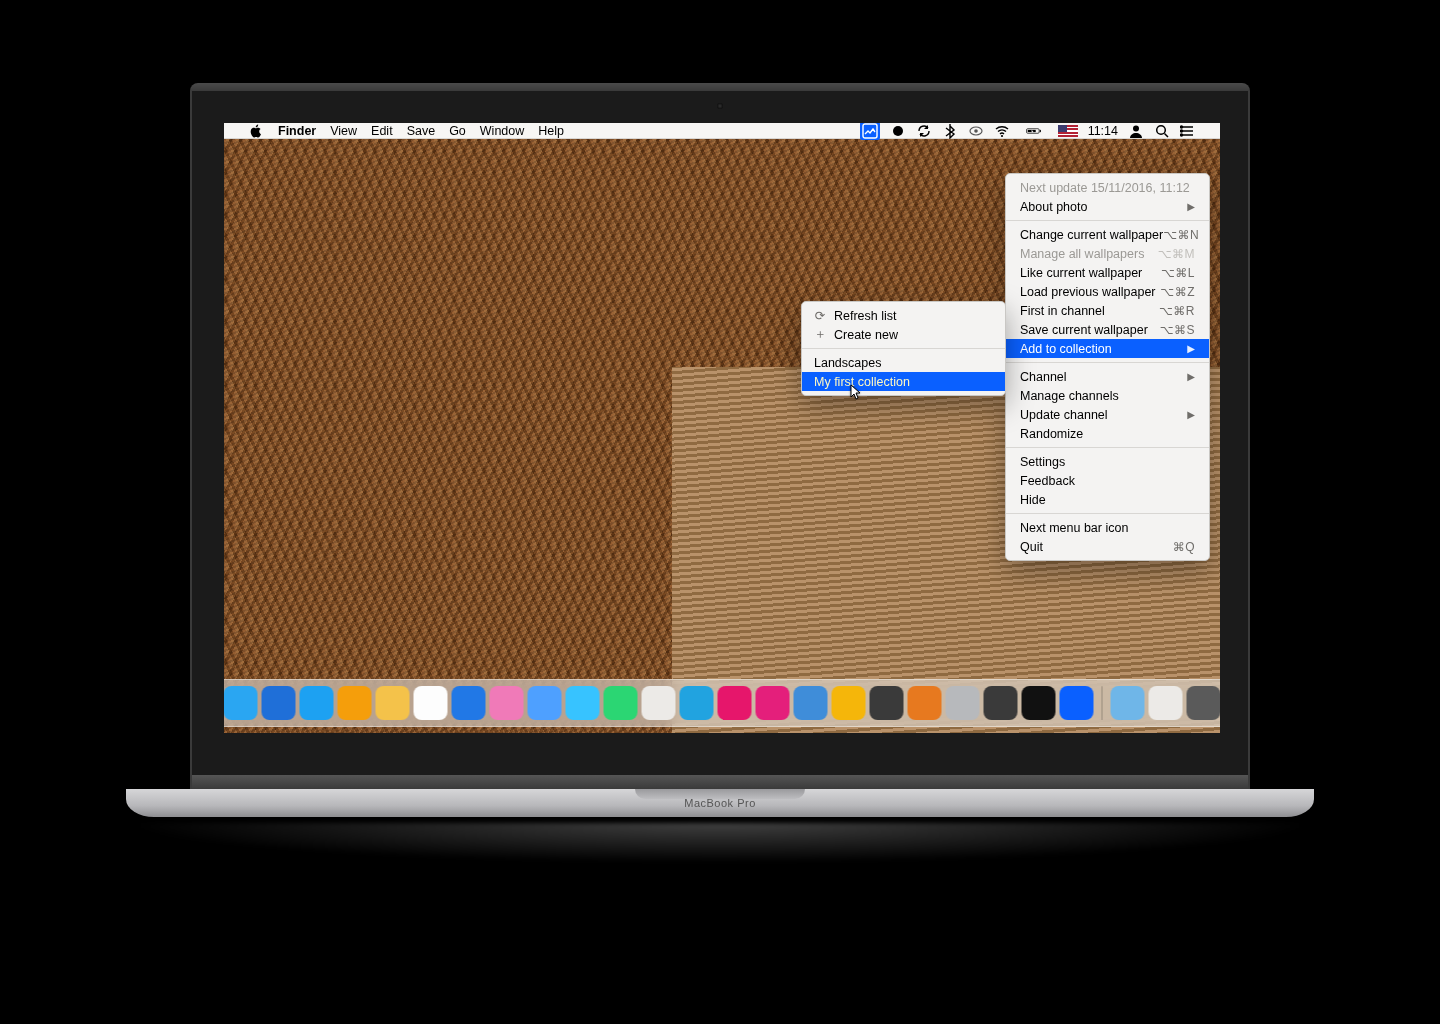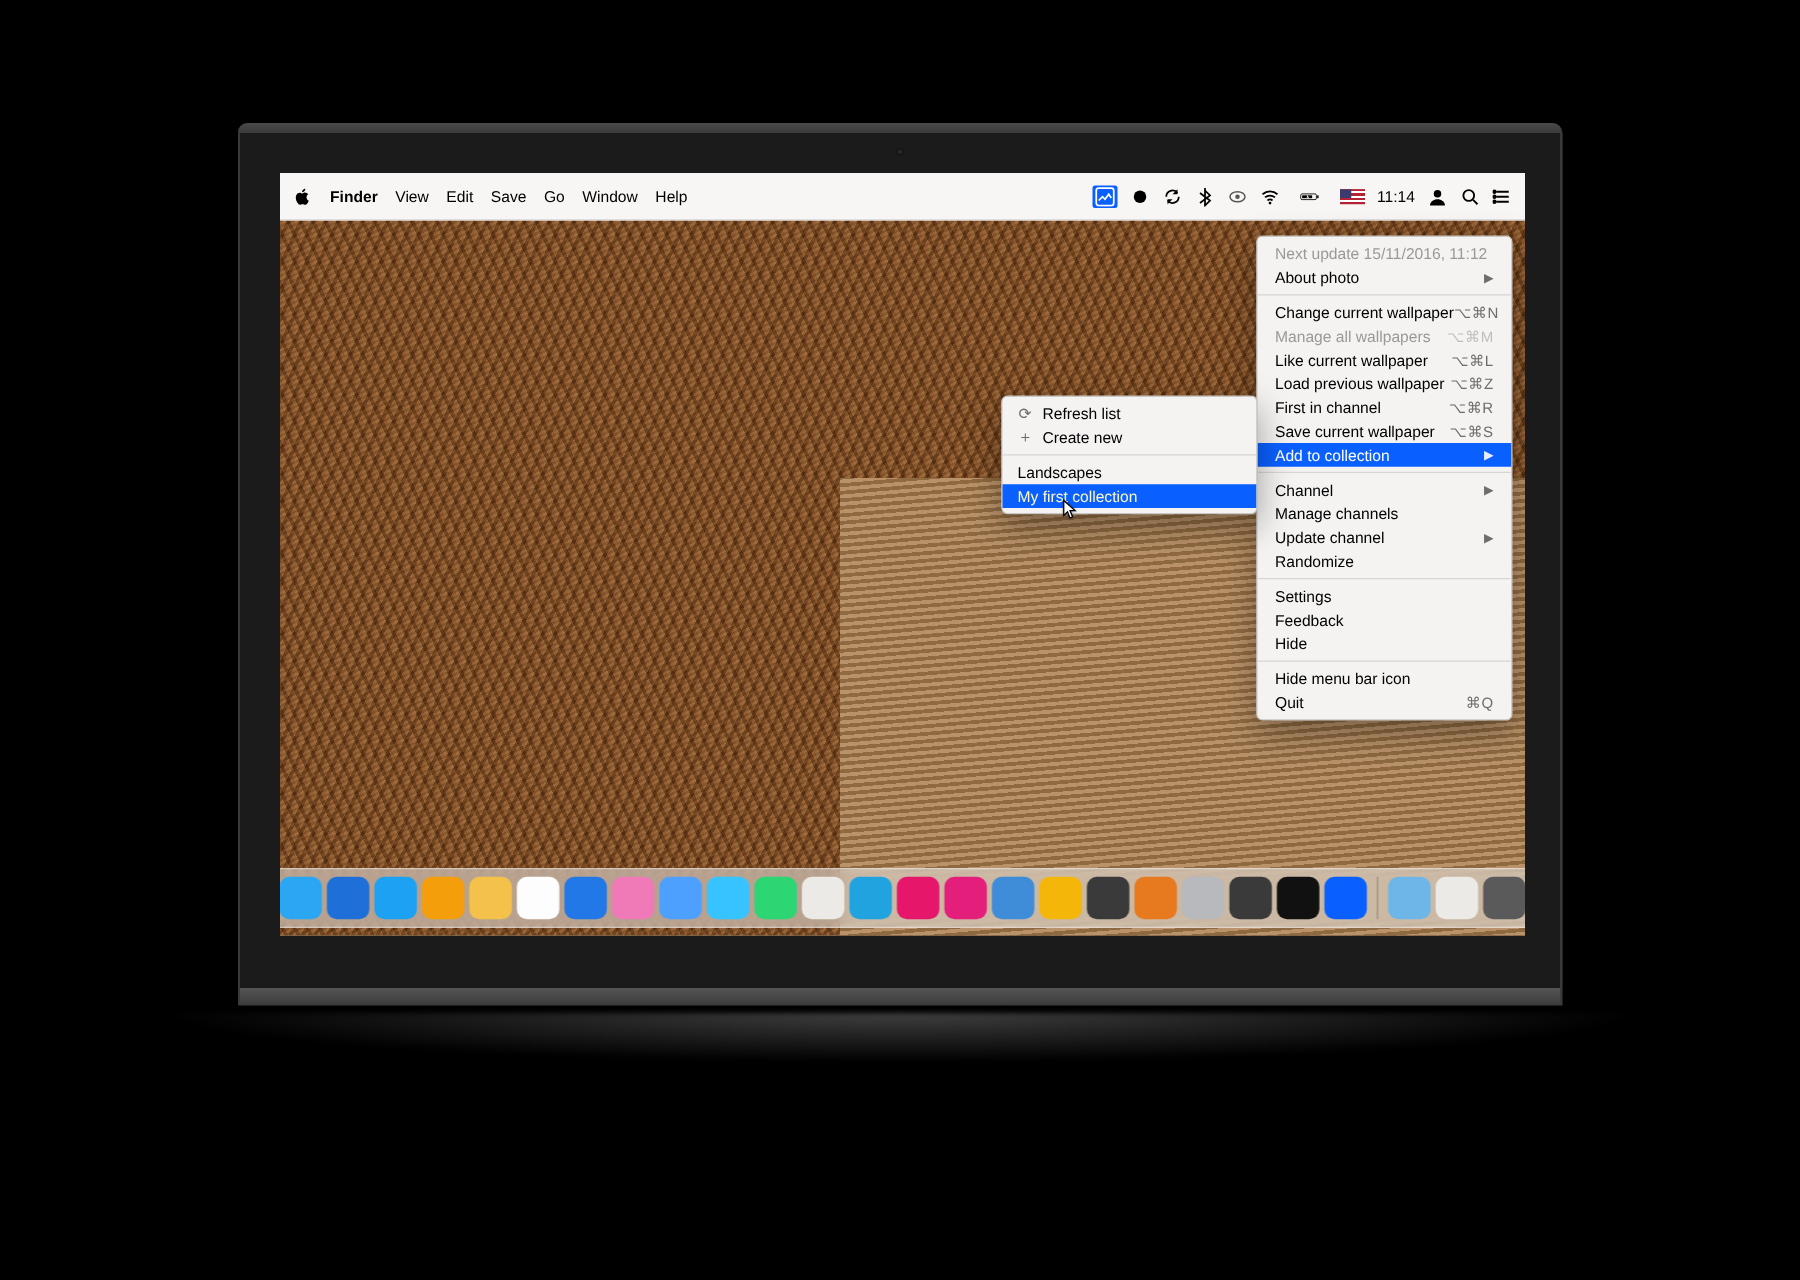--- a/index.html
+++ b/index.html
@@ -77,24 +77,24 @@
     font-size: 11px; letter-spacing: .5px; color: #555;
   }
   .shadow {
     margin: 6px -64px 0 -64px; height: 40px;
     background: radial-gradient(ellipse at 50% 0%, rgba(255,255,255,.25), rgba(0,0,0,0) 70%);
     filter: blur(2px);
   }
 
   
   .menubar {
-    position: absolute; left:0; right:0; top:0; height:38px;
+    position: absolute; left:0; right:0; top:0; height:16px;
     background: #f7f6f4; border-bottom: 1px solid #d8d6d3;
     display: flex; align-items: center; justify-content: space-between;
-    padding: 0 10px; font-size: 12.5px;
+    padding: 0 24px; font-size: 12.5px;
   }
   .menubar .left, .menubar .right { display:flex; align-items:center; gap:14px; }
   .menubar .right { gap:10px; }
   .menubar .app { font-weight: 600; }
   .statusicon { display:inline-flex; align-items:center; justify-content:center; width:16px; height:16px; }
   .statusicon svg { width:16px; height:16px; }
   .appicon-selected {
     background:#0a60ff; color:#fff; border-radius:2px; padding:1px 2px;
     width:20px; height:18px; display:inline-flex; align-items:center; justify-content:center;
   }
@@ -318,21 +318,21 @@
           <span>Settings</span>
         </div>
         <div class="row">
           <span>Feedback</span>
         </div>
         <div class="row">
           <span>Hide</span>
         </div>
         <div class="sep"></div>
         <div class="row">
-          <span>Hide menu bar icon</span>
+          <span>Next menu bar icon</span>
         </div>
         <div class="row">
           <span>Quit</span>
           <span class="short">⌘Q</span>
         </div>
       </div>
 
       <div class="menu sub">
         <div class="subrow">
           <span class="ic">⟳</span>
@@ -383,14 +383,18 @@
           <div class="ddiv"></div>
           <div class="dicon" style="background: rgb(111, 182, 232);"></div>
           <div class="dicon" style="background: rgb(236, 234, 231);"></div>
           <div class="dicon" style="background: rgb(90, 90, 90);"></div>
         </div>
 
     </div>
   </div>
 
   <div class="hingebar"></div>
+  <div class="base">
+    <div class="notch"></div>
+    <div class="brand">MacBook Pro</div>
+  </div>
   <div class="shadow"></div>
 </div>
 
 </body></html>

